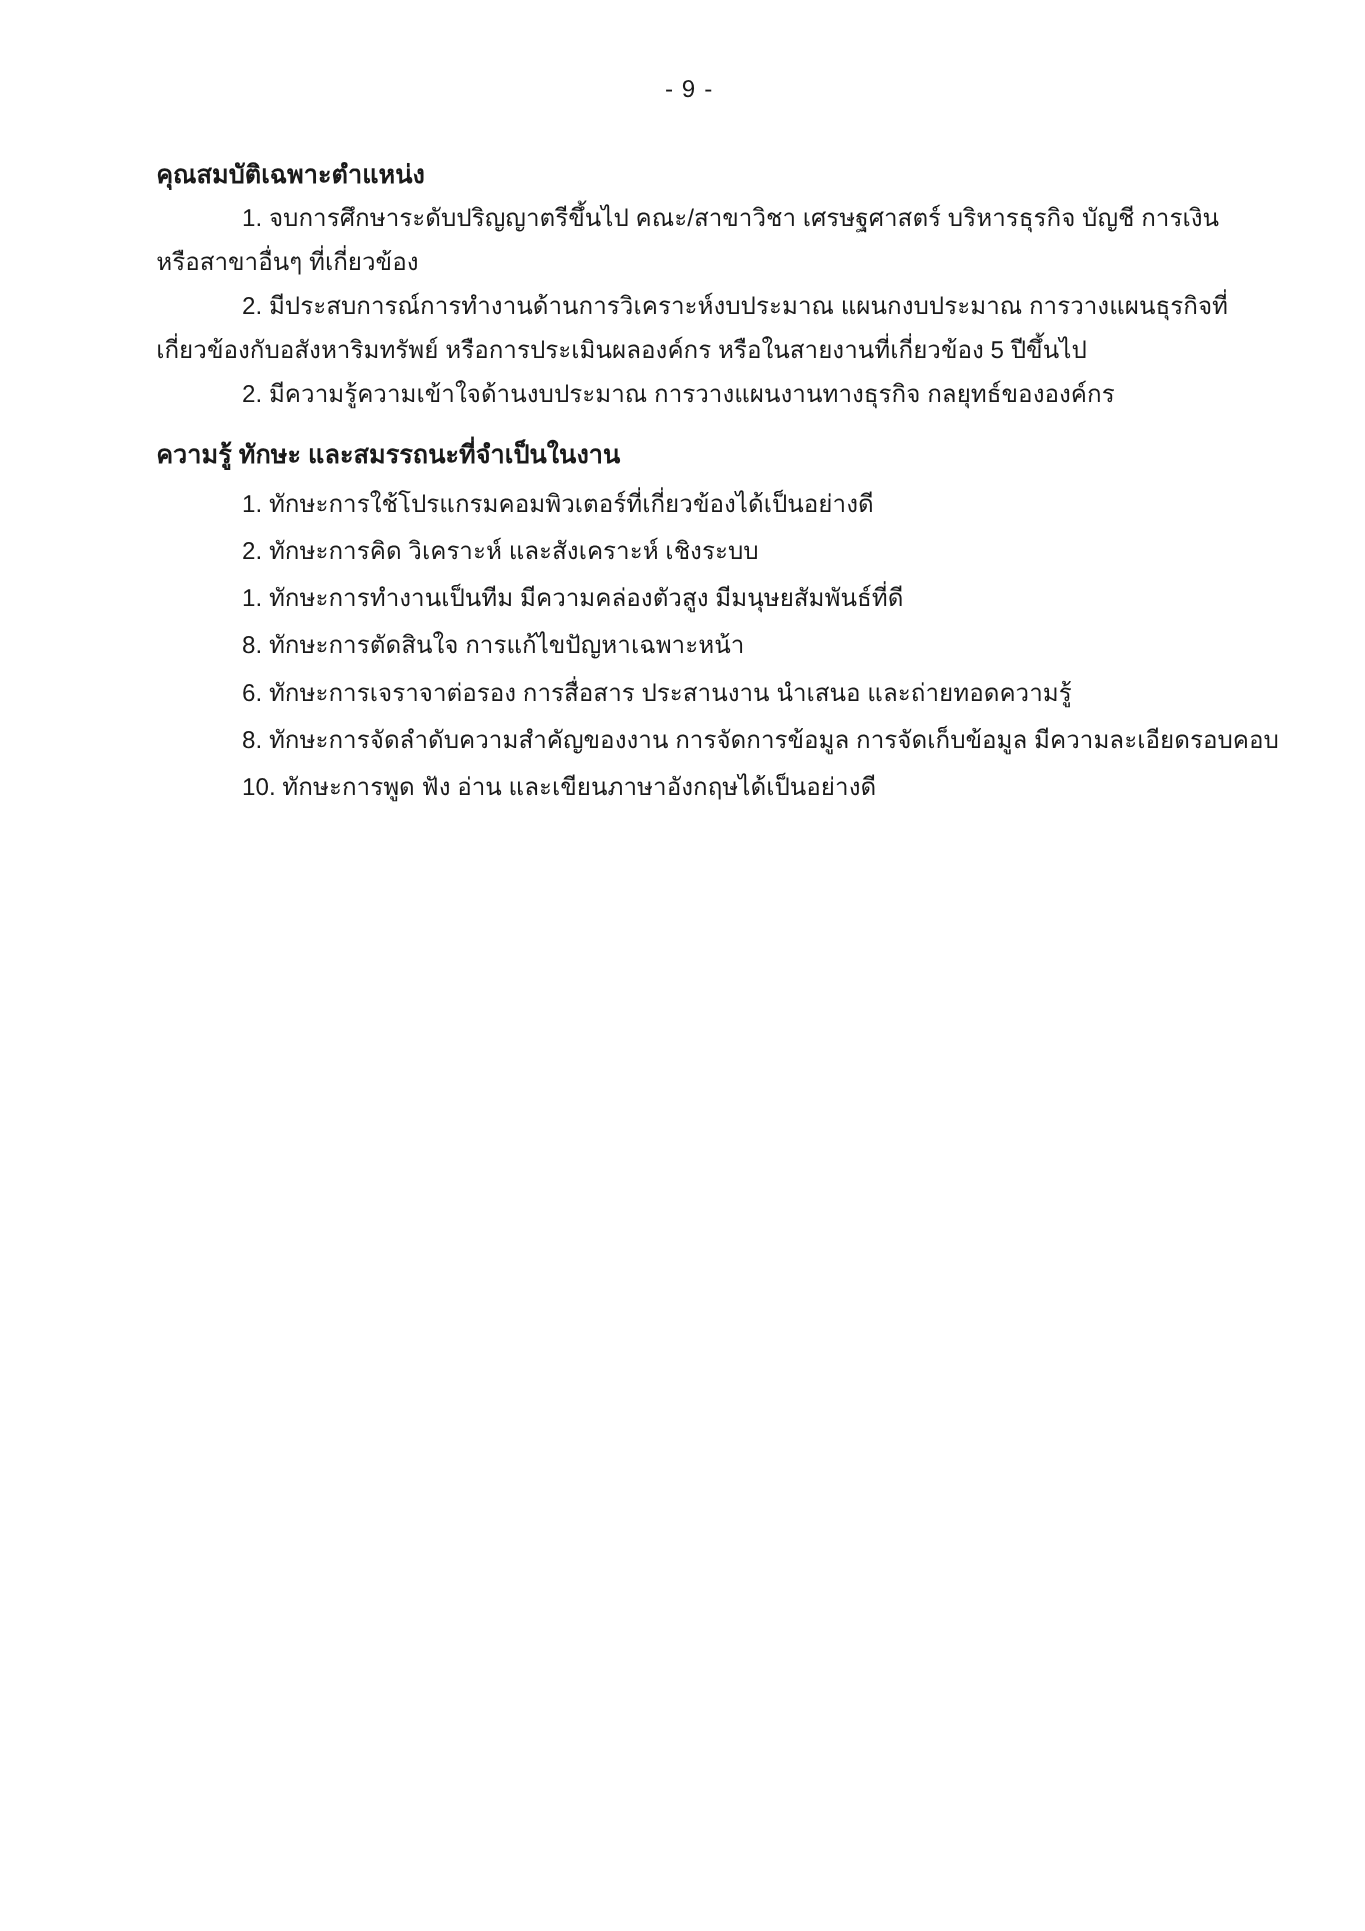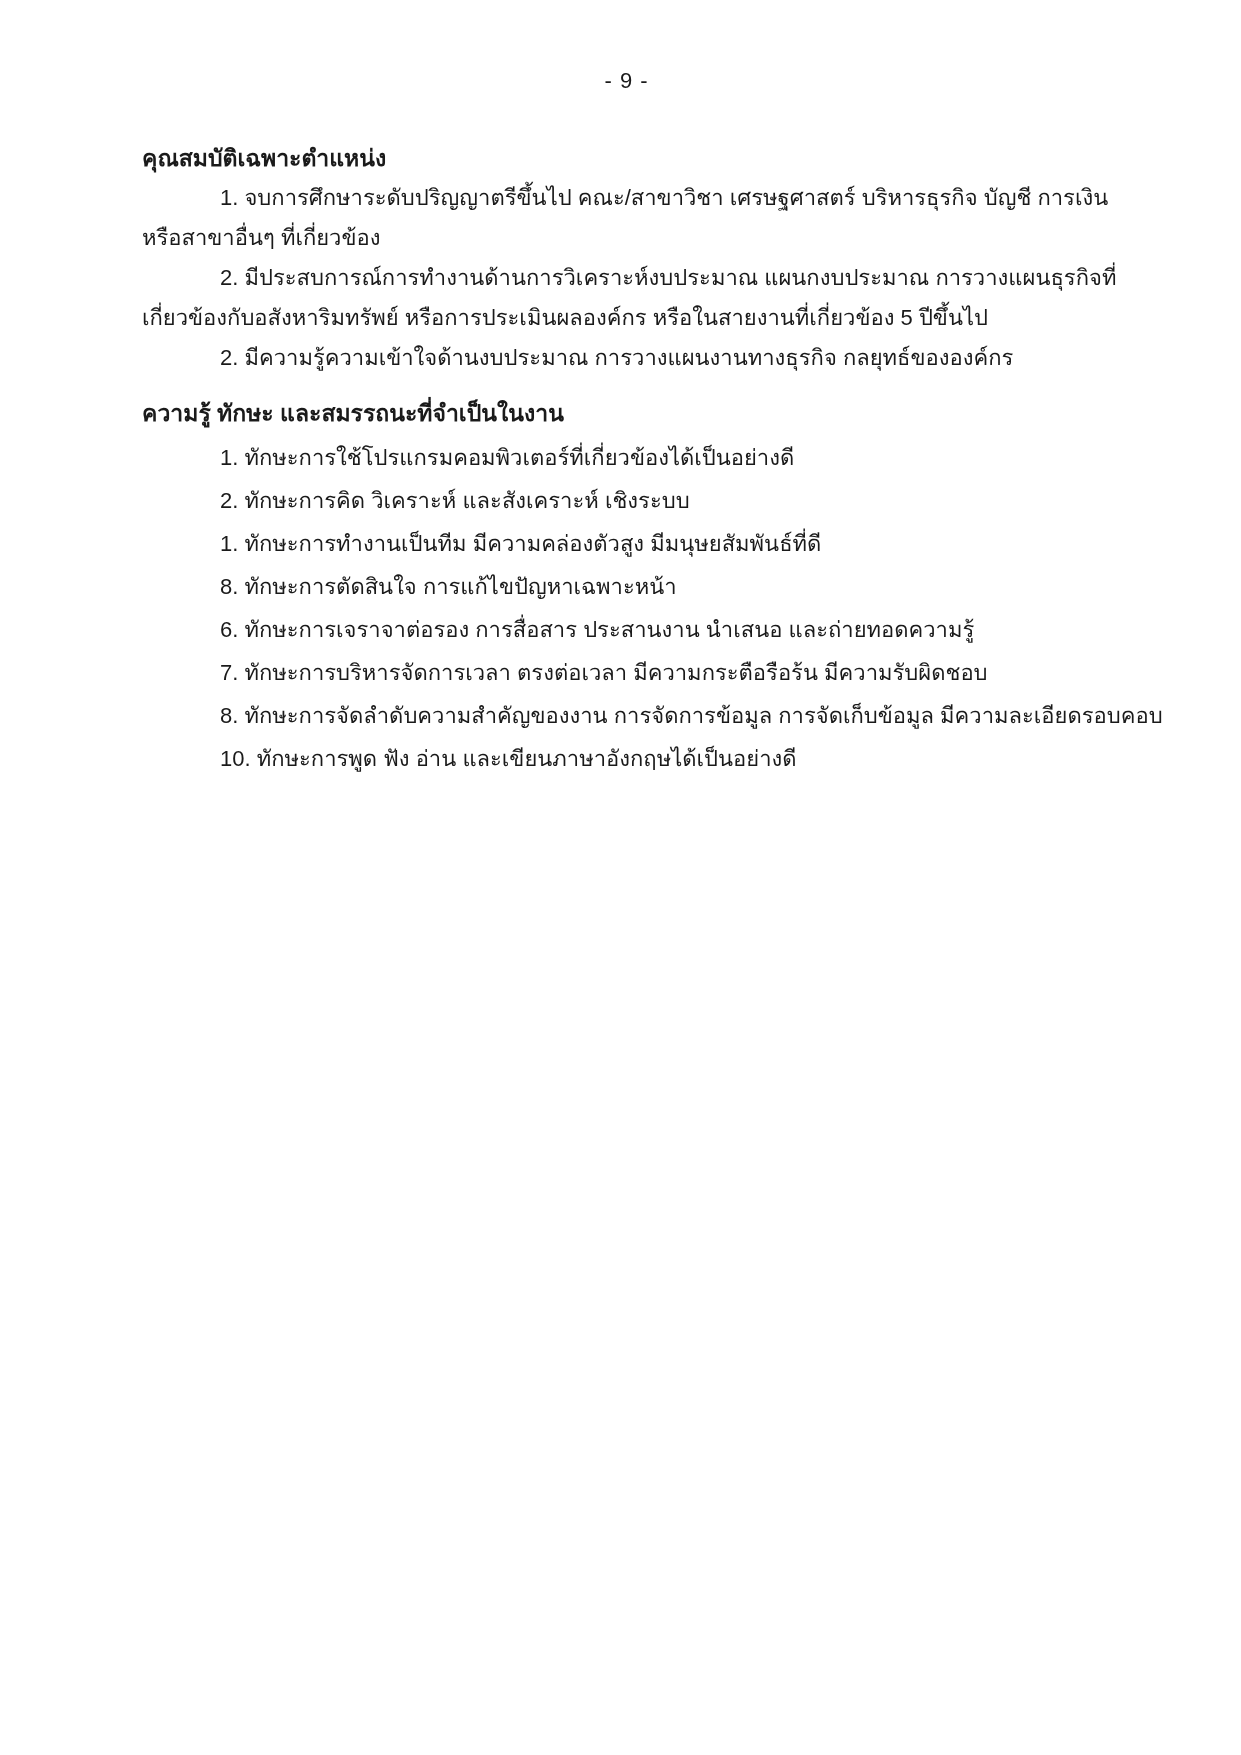--- a/index.html
+++ b/index.html
@@ -67,18 +67,17 @@
   </div>
 
   <div class="section section-2">
     <h2 class="section-heading">ความรู้ ทักษะ และสมรรถนะที่จำเป็นในงาน</h2>
 
     <p class="doc-line indent">1. ทักษะการใช้โปรแกรมคอมพิวเตอร์ที่เกี่ยวข้องได้เป็นอย่างดี</p>
     <p class="doc-line indent">2. ทักษะการคิด วิเคราะห์ และสังเคราะห์ เชิงระบบ</p>
     <p class="doc-line indent">1. ทักษะการทำงานเป็นทีม มีความคล่องตัวสูง มีมนุษยสัมพันธ์ที่ดี</p>
     <p class="doc-line indent">8. ทักษะการตัดสินใจ การแก้ไขปัญหาเฉพาะหน้า</p>
     <p class="doc-line indent">6. ทักษะการเจราจาต่อรอง การสื่อสาร ประสานงาน นำเสนอ และถ่ายทอดความรู้</p>
-    <p class="doc-line indent">7. ทักษะการบริหารจัดการเวลา ตรงต่อเวลา มีความกระตือรือร้น มีความรับผิดชอบ</p>
     <p class="doc-line indent">8. ทักษะการจัดลำดับความสำคัญของงาน การจัดการข้อมูล การจัดเก็บข้อมูล มีความละเอียดรอบคอบ</p>
     <p class="doc-line indent">10. ทักษะการพูด ฟัง อ่าน และเขียนภาษาอังกฤษได้เป็นอย่างดี</p>
   </div>
 
 </div>
 
 </body></html>

